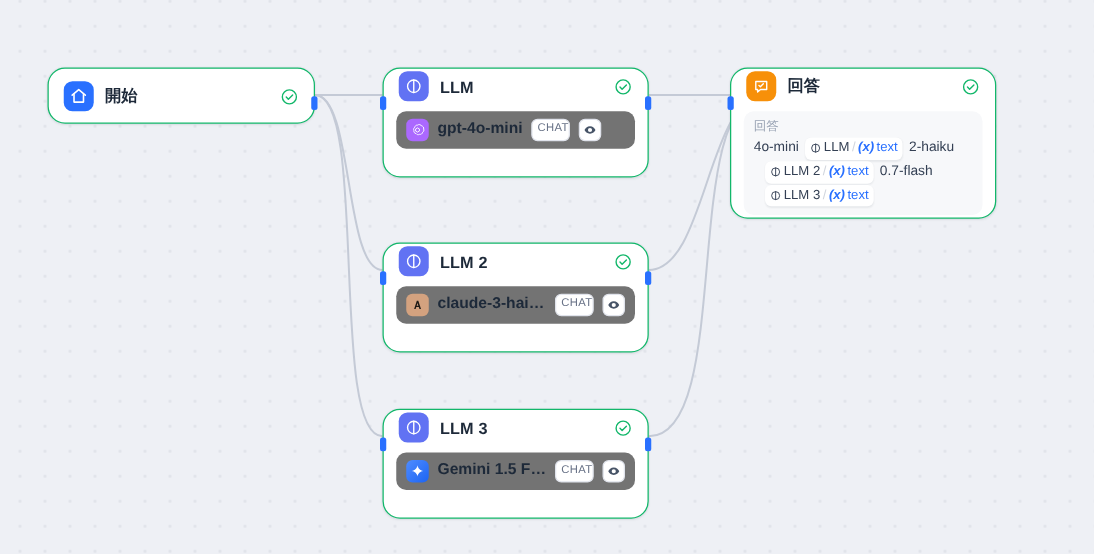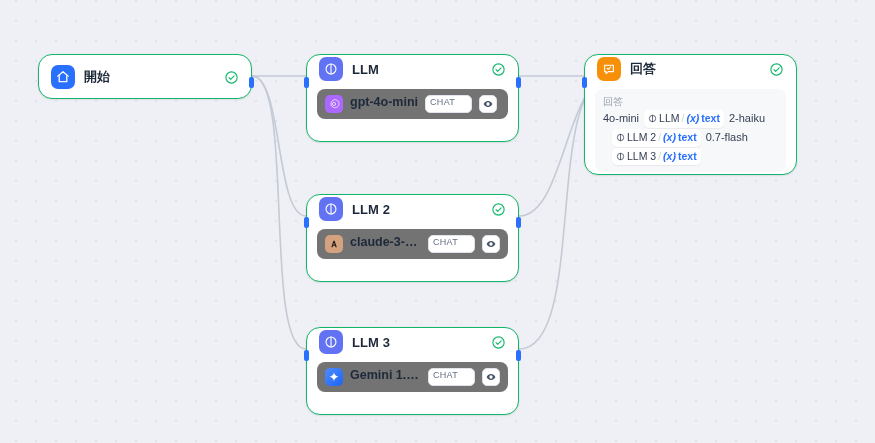--- a/index.html
+++ b/index.html
@@ -119,21 +119,21 @@
     max-width: 120px;
   }
 
   .chat-badge {
     font-size: 9px;
     font-weight: 500;
     color: #667085;
     border: 1px solid #e0e3eb;
     background: #ffffff;
     border-radius: 5px;
-    padding: 2px 16px 1px 4px;
+    padding: 2px 0 1px 4px;
     letter-spacing: .3px;
     line-height: 1.1;
     flex: 0 0 auto;
   }
 
   .eye-btn {
     width: 16px;
     height: 16px;
     border: 1px solid #e0e3eb;
     background: #ffffff;
@@ -193,21 +193,21 @@
   }
   .var-chip .chip-x {
     font-size: 10.5px;
     color: #2970ff;
     font-weight: 700;
     font-style: italic;
   }
   .var-chip .chip-var {
     font-size: 10.5px;
     color: #2970ff;
-    font-weight: 700;
+    font-weight: 400;
   }
 
   
   .port {
     position: absolute;
     width: 5px;
     height: 11px;
     background: #2970ff;
     border-radius: 2px;
     top: 50%;

